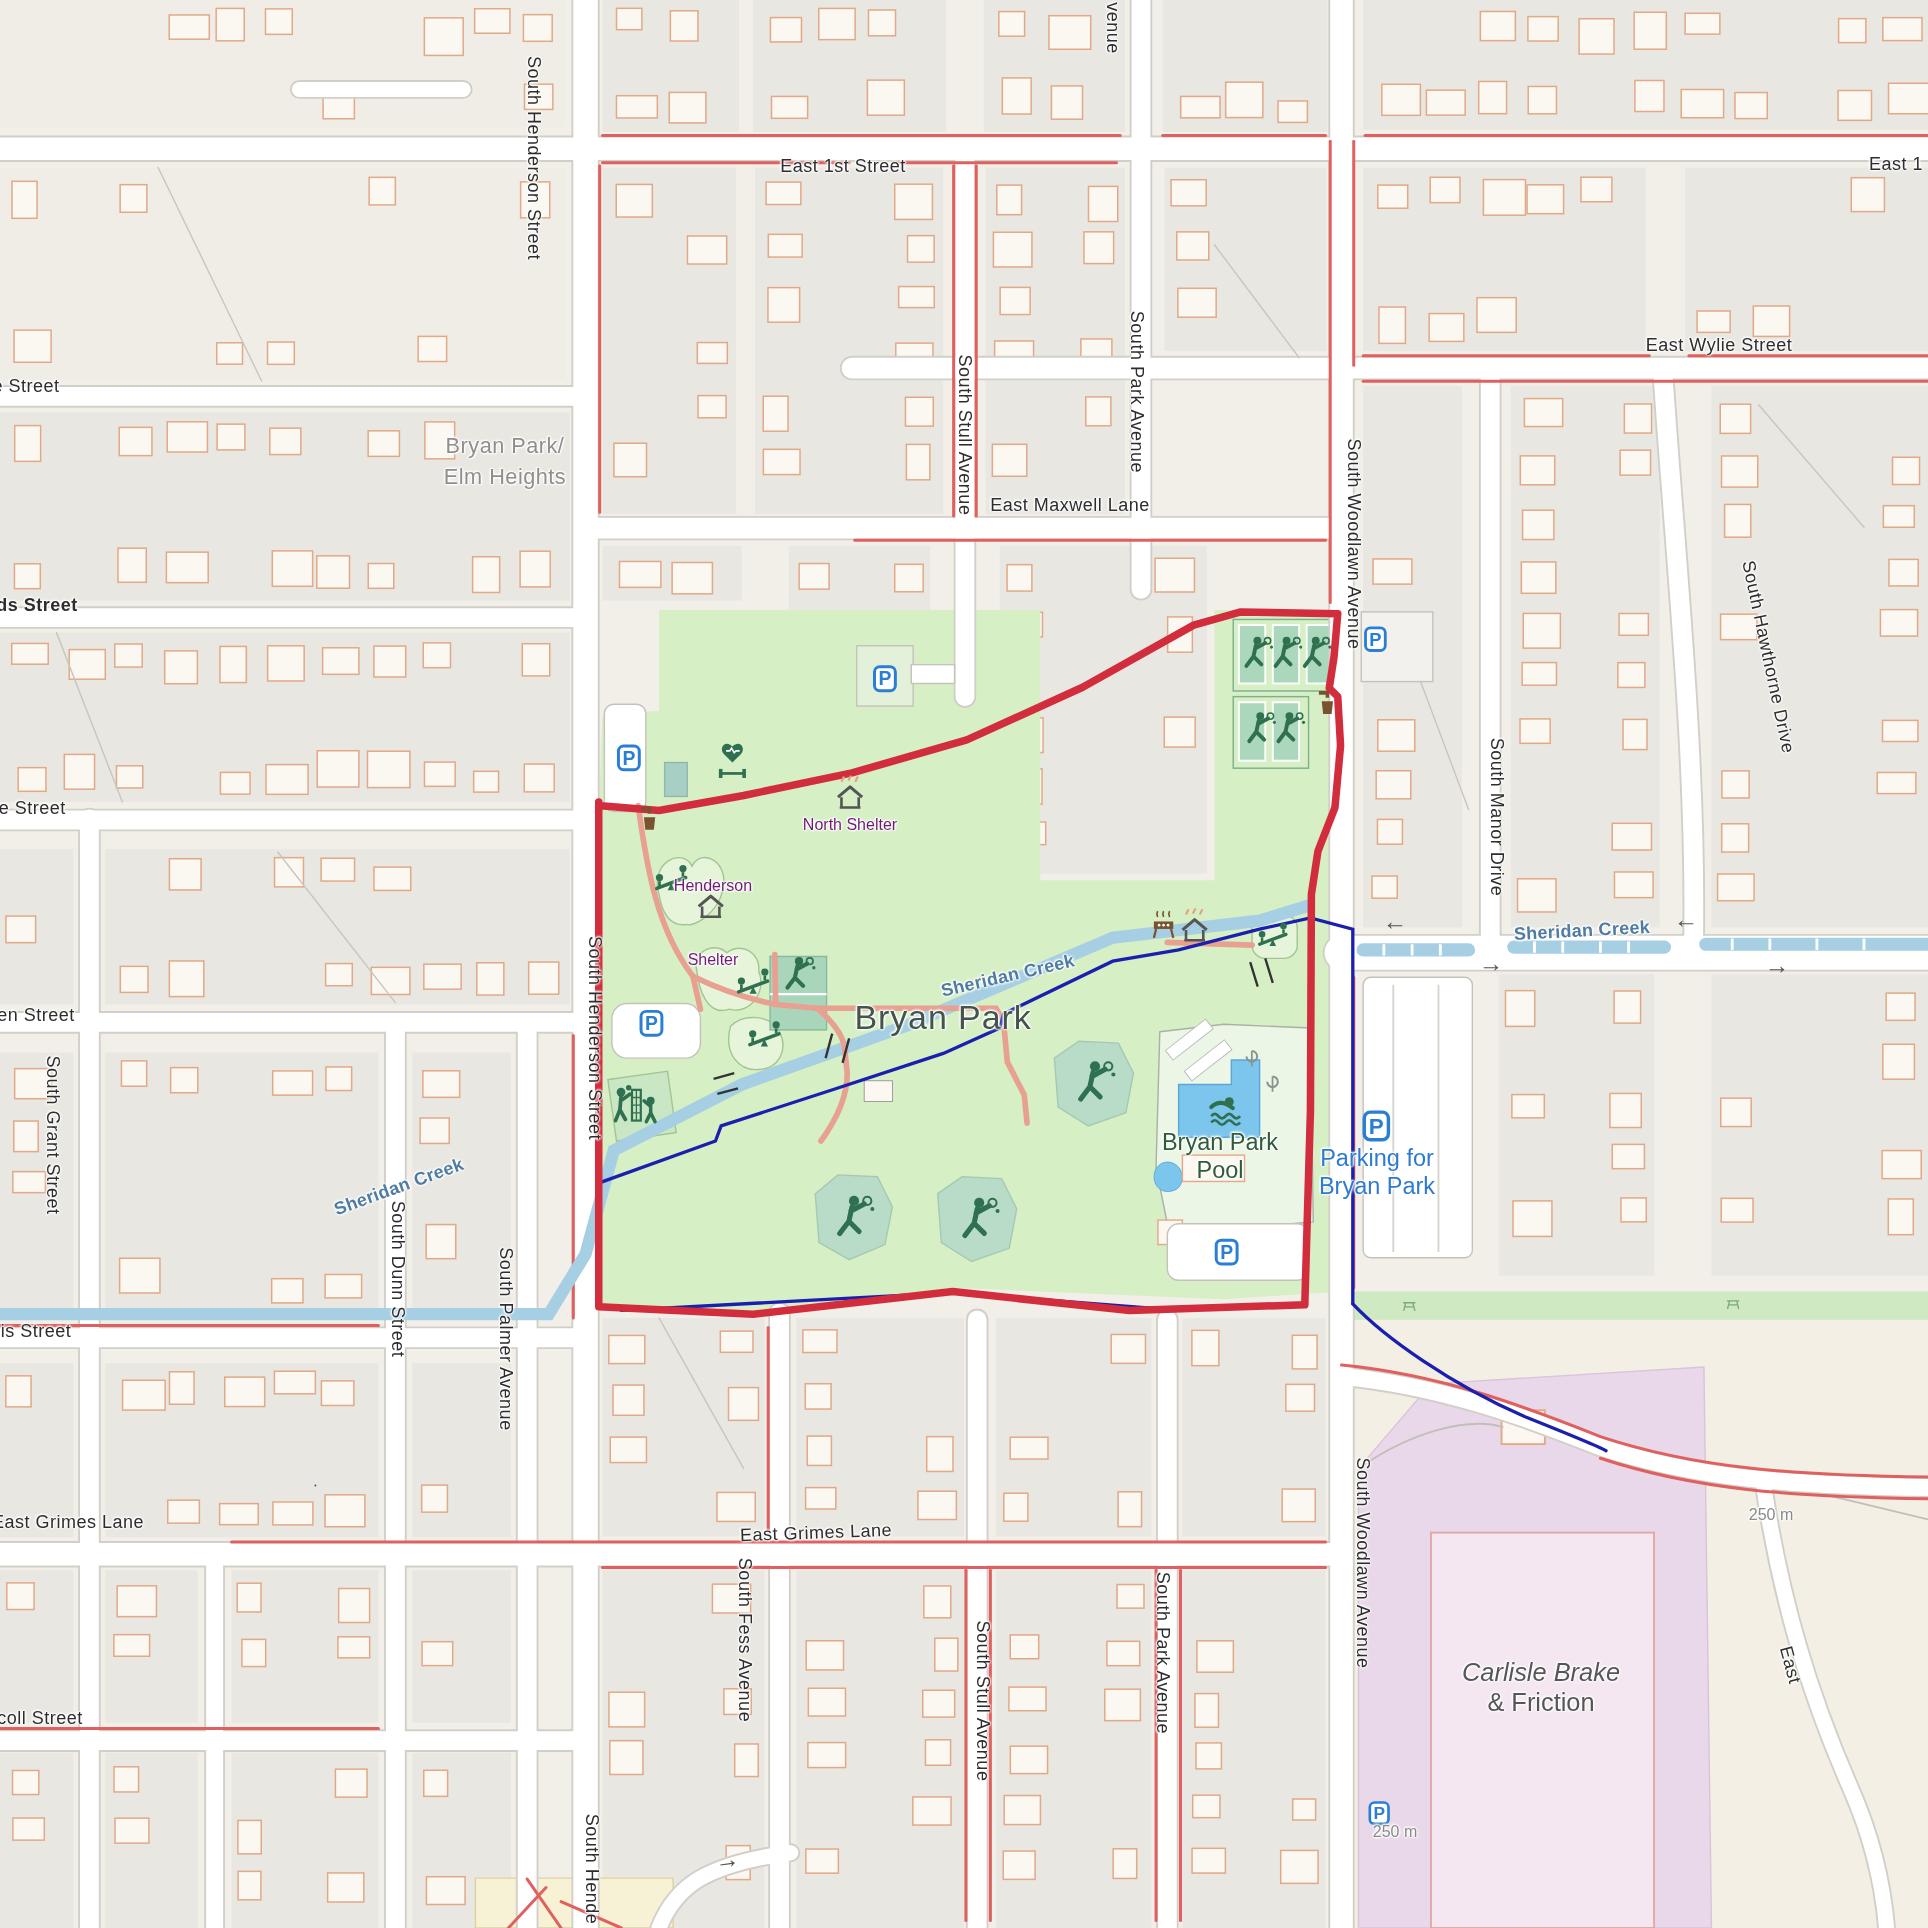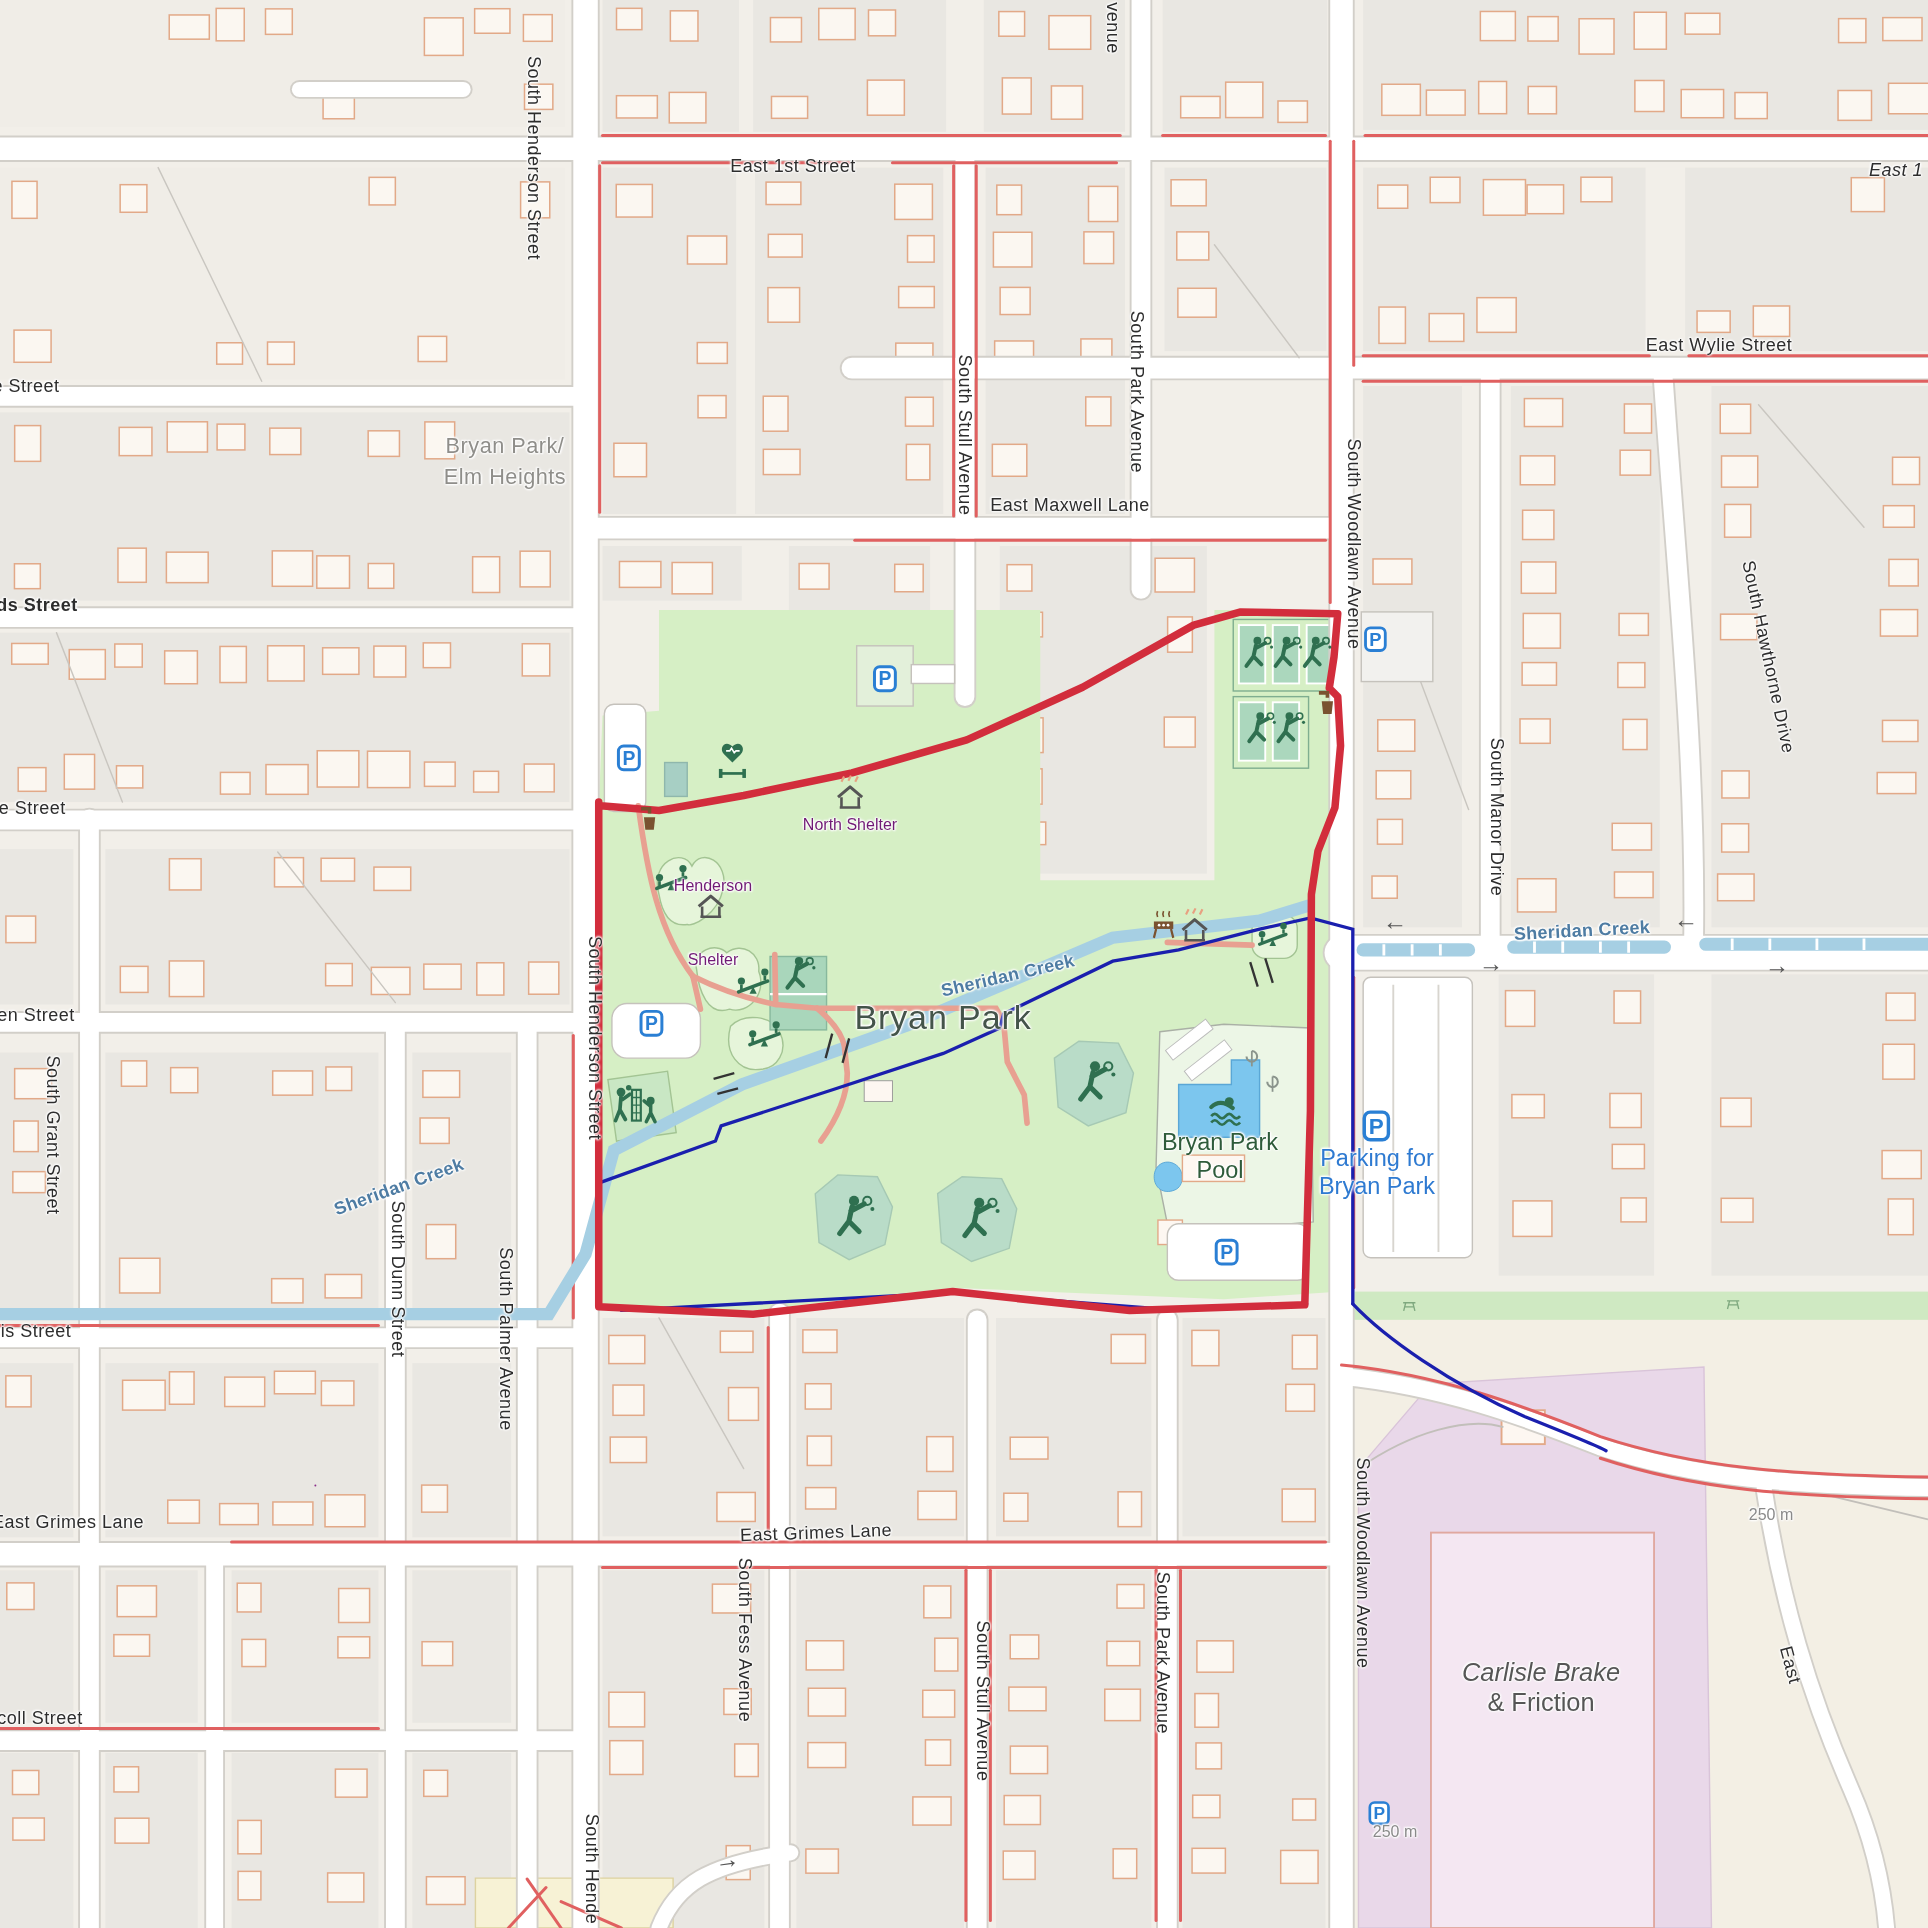--- a/index.html
+++ b/index.html
@@ -760,22 +760,22 @@
       <div class="lbl street" style="left: 1136px; top: 392px; transform: translate(-50%, -50%) rotate(90deg);">South Park Avenue</div>
       <div class="lbl street" style="left: 1162px; top: 1653px; transform: translate(-50%, -50%) rotate(90deg);">South Park Avenue</div>
       <div class="lbl street" style="left: 1353px; top: 544px; transform: translate(-50%, -50%) rotate(90deg);">South Woodlawn Avenue</div>
       <div class="lbl street" style="left: 1362px; top: 1563px; transform: translate(-50%, -50%) rotate(90deg);">South Woodlawn Avenue</div>
       <div class="lbl street" style="left: 52px; top: 1135px; transform: translate(-50%, -50%) rotate(90deg);">South Grant Street</div>
       <div class="lbl street" style="left: 505px; top: 1339px; transform: translate(-50%, -50%) rotate(90deg);">South Palmer Avenue</div>
       <div class="lbl street" style="left: 397px; top: 1279px; transform: translate(-50%, -50%) rotate(90deg);">South Dunn Street</div>
       <div class="lbl street" style="left: 744px; top: 1640px; transform: translate(-50%, -50%) rotate(90deg);">South Fess Avenue</div>
       <div class="lbl street" style="left: 1496px; top: 817px; transform: translate(-50%, -50%) rotate(90deg);">South Manor Drive</div>
       <div class="lbl street" style="left: 1768px; top: 657px; transform: translate(-50%, -50%) rotate(78deg);">South Hawthorne Drive</div>
-      <div class="lbl street" style="left: 793px; top: 166px;">East 1st Street</div>
-      <div class="lbl street" style="left: 1896px; top: 170px; font-style: italic;">East 1</div>
+      <div class="lbl street" style="left: 843px; top: 166px;">East 1st Street</div>
+      <div class="lbl street" style="left: 1896px; top: 164px;">East 1</div>
       <div class="lbl street" style="left: 1719px; top: 345px;">East Wylie Street</div>
       <div class="lbl street" style="left: 1070px; top: 505px;">East Maxwell Lane</div>
       <div class="lbl street" style="left: 68px; top: 1522px;">East Grimes Lane</div>
       <div class="lbl street" style="left: 816px; top: 1533px; transform: translate(-50%, -50%) rotate(-2deg);">East Grimes Lane</div>
       <div class="lbl street" style="left: 40px; top: 1718px;">coll Street</div>
       <div class="lbl street" style="left: 36px; top: 1331px;">is Street</div>
       <div class="lbl street" style="left: 36px; top: 1015px;">en Street</div>
       <div class="lbl street" style="left: 30px; top: 808px;">ie Street</div>
       <div class="lbl street" style="left: 37px; top: 605px; font-weight: bold;">ds Street</div>
       <div class="lbl street" style="left: 26px; top: 386px;">e Street</div>

